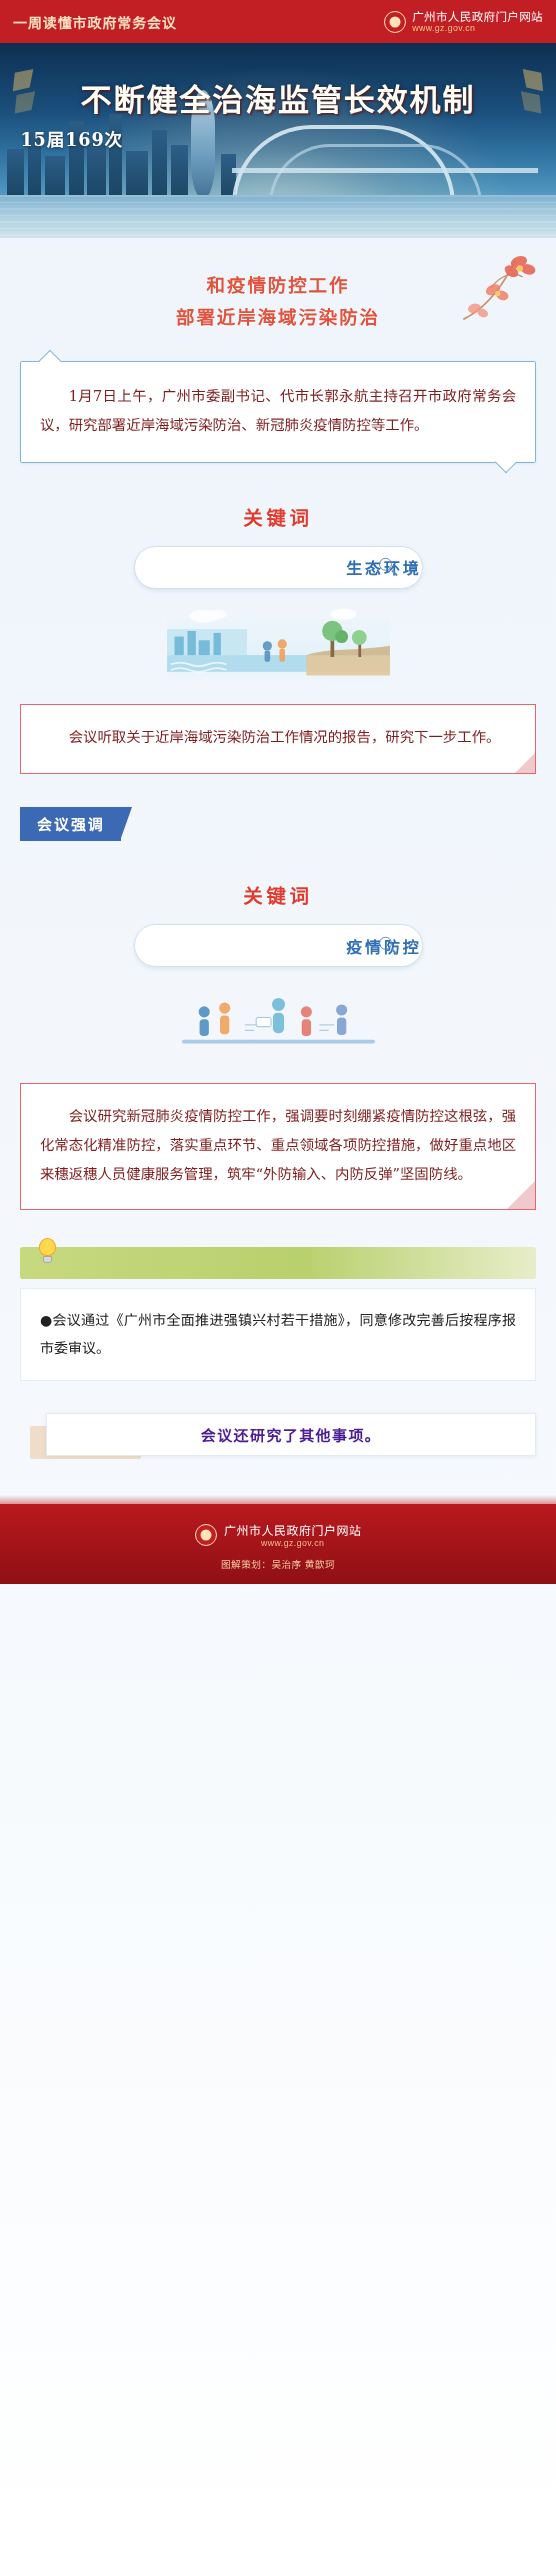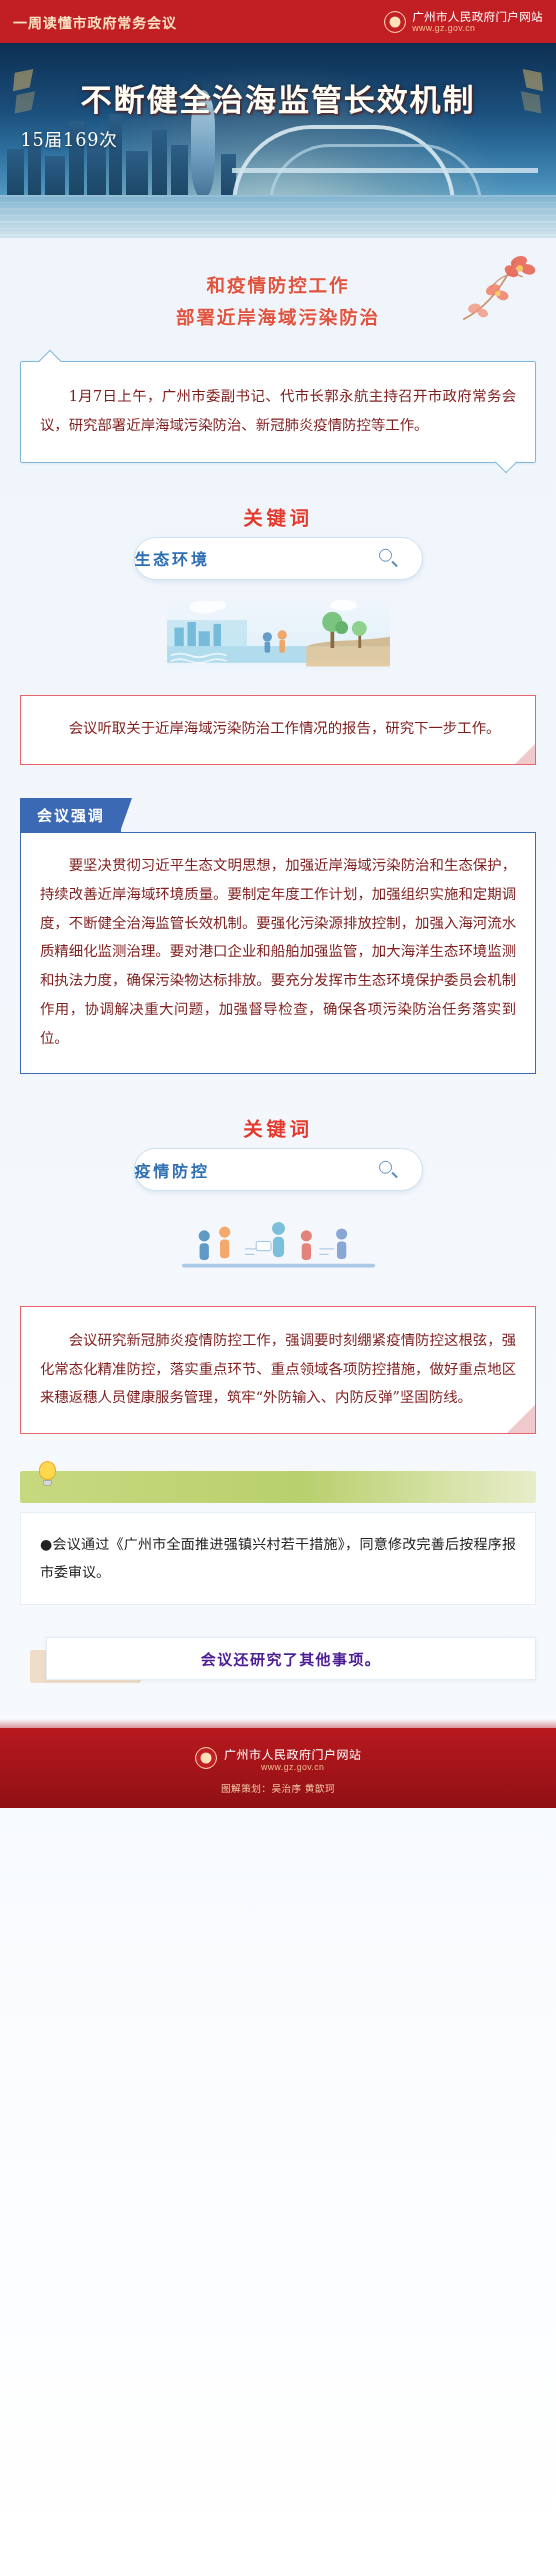--- a/index.html
+++ b/index.html
@@ -150,21 +150,21 @@
     font-weight: bold;
     font-size: 31px;
     letter-spacing: 1.9px;
     color: #fffdf4;
     text-shadow: 0 0 5.6px rgba(0,0,0,.45), 1.9px 1.9px 0 rgba(120,30,20,.55);
   }
   .hero-sub {
     position: absolute;
     top: 83px; left: 20.4px;
     font-family: "DejaVu Serif", "Liberation Serif", serif;
-    font-weight: normal;
+    font-weight: bold;
     font-size: 17.6px;
     color: #ffffff;
     text-shadow: 0 0.9px 3.7px rgba(0,0,0,.5);
     letter-spacing: 0.9px;
   }
   .hero-deco-left, .hero-deco-right {
     position: absolute;
     top: 24px;
     width: 54px; height: 56px;
     opacity: .9;
@@ -227,30 +227,30 @@
     text-align: center;
     margin-top: 39px;
     font-family: "DejaVu Serif", "Liberation Serif", serif;
     font-weight: bold;
     font-size: 19.5px;
     letter-spacing: 3.7px;
     color: #e23a2e;
     text-shadow: 0 0.9px 0 #fff;
   }
   .keyword-pill {
-    margin: 6px auto 0;
+    margin: 15px auto 0;
     width: 289px;
     height: 43px;
     border-radius: 22px;
     background: #ffffff;
     border: 1.4px solid #cfe0ee;
     box-shadow: 0 1.9px 4.6px rgba(90,140,180,.16);
     display: flex;
     align-items: center;
-    justify-content: flex-start;
+    justify-content: flex-end;
     position: relative;
   }
   .keyword-pill .kw {
     font-family: "DejaVu Serif", "Liberation Serif", serif;
     font-weight: bold;
     font-size: 16px;
     letter-spacing: 2.8px;
     color: #2f6fb3;
   }
   .search-icon {
@@ -588,23 +588,20 @@
     </svg>
   </div>
 
   <div class="red-card">
     <p class="body-text">会议听取关于近岸海域污染防治工作情况的报告，研究下一步工作。</p>
     <span class="corner"></span>
   </div>
 
   <div class="emph-wrap">
     <div class="emph-tag">会议强调</div>
-    <div class="emph-body">
-      <p class="body-text">要坚决贯彻习近平生态文明思想，加强近岸海域污染防治和生态保护，持续改善近岸海域环境质量。要制定年度工作计划，加强组织实施和定期调度，不断健全治海监管长效机制。要强化污染源排放控制，加强入海河流水质精细化监测治理。要对港口企业和船舶加强监管，加大海洋生态环境监测和执法力度，确保污染物达标排放。要充分发挥市生态环境保护委员会机制作用，协调解决重大问题，加强督导检查，确保各项污染防治任务落实到位。</p>
-    </div>
   </div>
 
   <div class="keyword-title">关键词</div>
 
   <div class="keyword-pill">
     <span class="kw">疫情防控</span>
     <span class="search-icon">
       <span class="ring"></span>
         <span class="handle"></span>
     </span>

